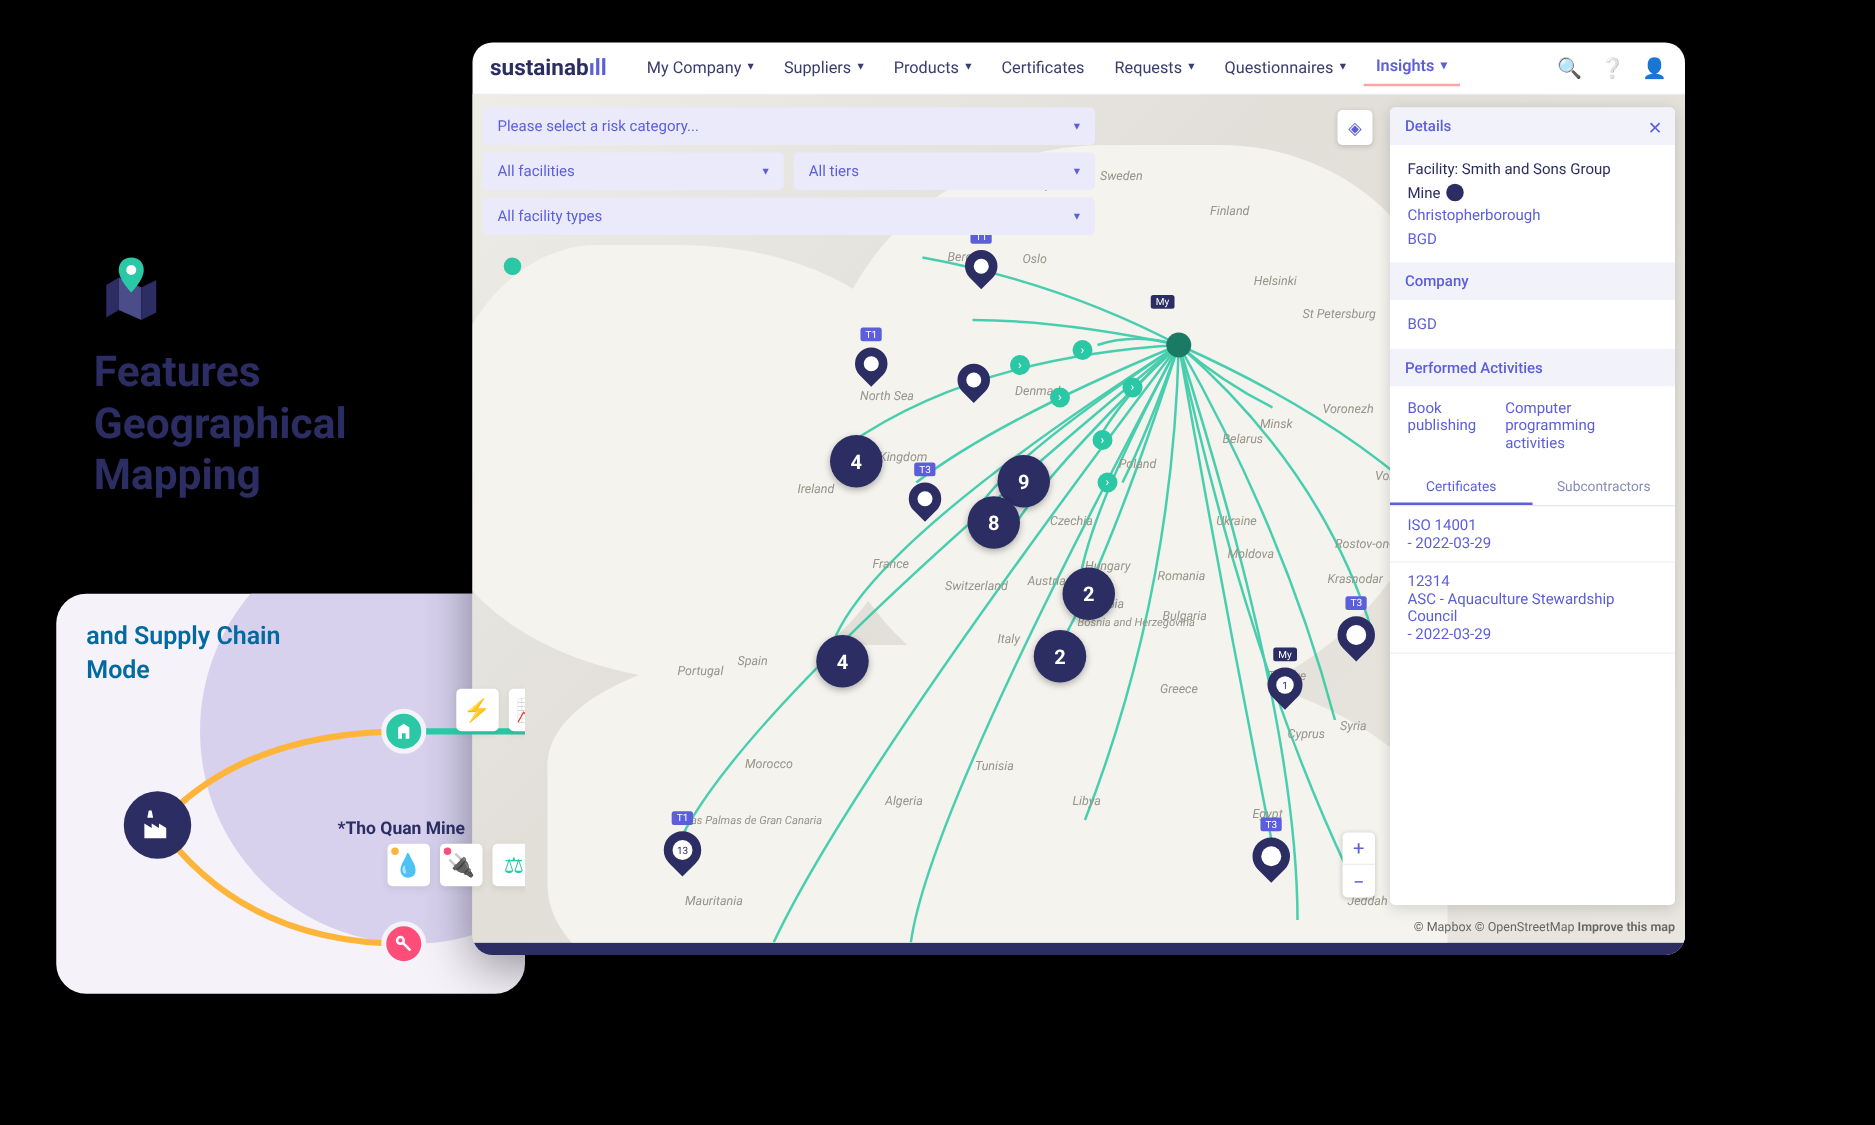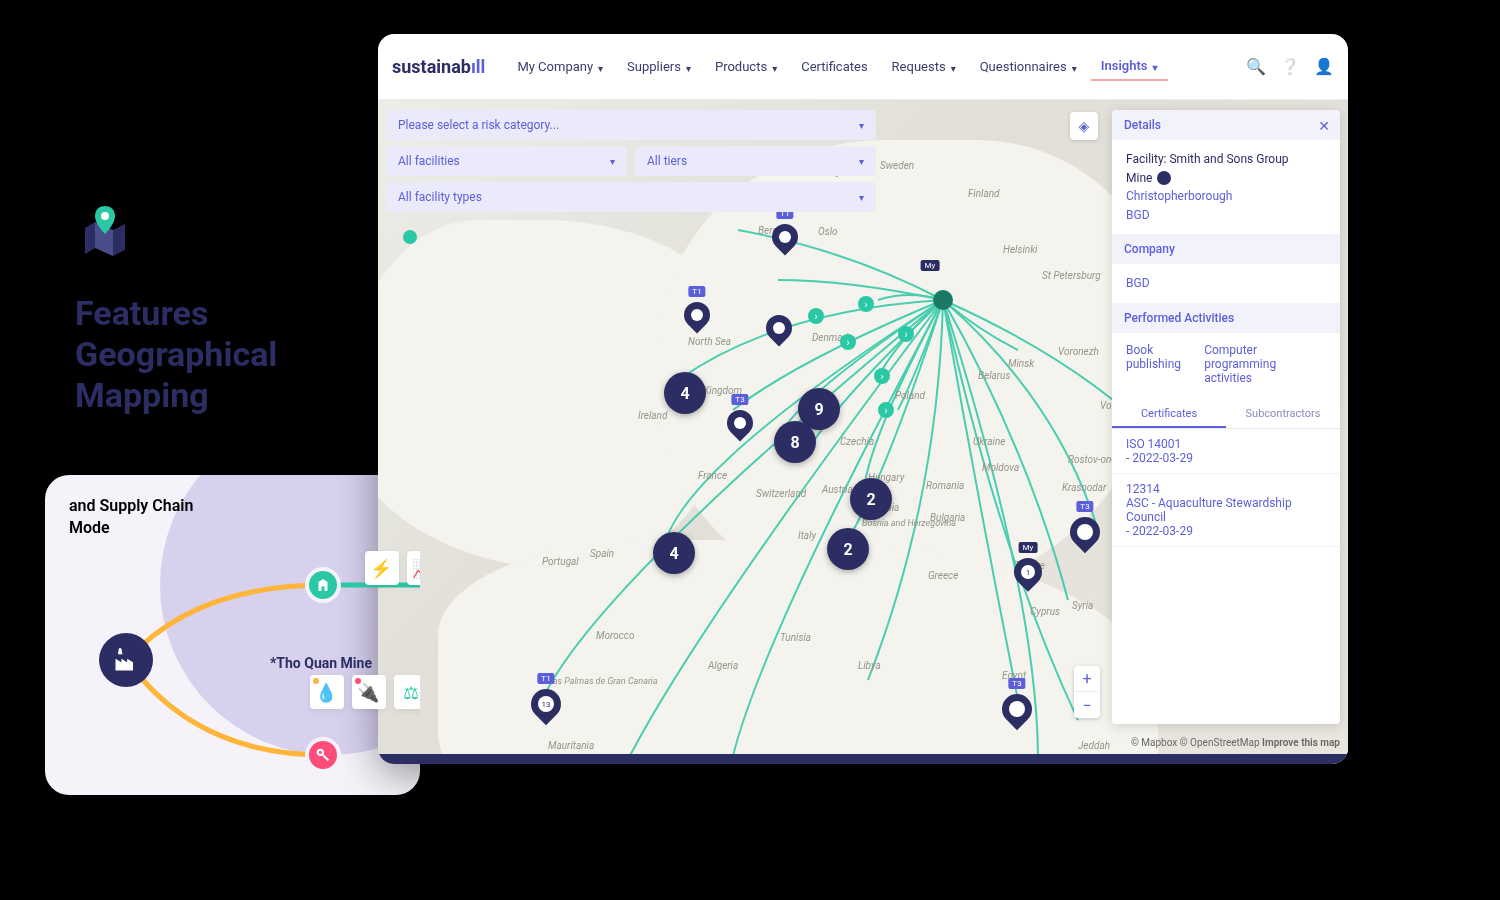--- a/index.html
+++ b/index.html
@@ -1,43 +1,43 @@
 <!DOCTYPE html>
 <html><head>
 <meta charset="utf-8">
 <style>
   * { box-sizing: border-box; margin: 0; padding: 0; font-family: -apple-system, BlinkMacSystemFont, "Segoe UI", Roboto, sans-serif; }
   body { background: #000; width: 1500px; height: 900px; overflow: hidden; position: relative; }
 
   
   .promo-icon { position: absolute; left: 75px; top: 200px; width: 60px; height: 60px; }
-  .promo-title { position: absolute; left: 75px; top: 293px; font-size: 34px; font-weight: 700; color: #2B2D63; line-height: 1.2; }
+  .promo-title { position: absolute; left: 75px; top: 278px; font-size: 34px; font-weight: 700; color: #2B2D63; line-height: 1.2; }
 
   .scm-card { position: absolute; left: 45px; top: 475px; width: 375px; height: 320px; background: #f5f2fa; border-radius: 24px; padding: 20px 24px; overflow: hidden; }
   .scm-circle { position: absolute; right: -80px; top: -60px; width: 340px; height: 340px; border-radius: 50%; background: #D7D1EE; }
-  .scm-title { position: relative; font-size: 16px; font-weight: 600; color: #000000; line-height: 1.35; z-index: 2; }
+  .scm-title { position: relative; font-size: 20px; font-weight: 600; color: #0369a1; line-height: 1.35; z-index: 2; }
   .scm-factory { position: absolute; left: 54px; top: 158px; width: 54px; height: 54px; border-radius: 50%; background: #2B2D63; display: flex; align-items: center; justify-content: center; z-index: 2; }
   .scm-factory svg { width: 28px; height: 28px; fill: #fff; }
   .scm-svg { position: absolute; left: 0; top: 0; width: 100%; height: 100%; z-index: 1; }
   .scm-node { position: absolute; width: 36px; height: 36px; border-radius: 50%; display: flex; align-items: center; justify-content: center; z-index: 3; }
   .scm-node.green { background: #2BC8A5; top: 92px; left: 260px; border: 4px solid #f5f2fa; }
   .scm-node.pink { background: #FF4D7A; top: 262px; left: 260px; border: 4px solid #f5f2fa; }
   .scm-mine-label { position: absolute; left: 225px; top: 180px; font-size: 14px; font-weight: 700; color: #2B2D63; z-index: 3; }
   .scm-badges { position: absolute; left: 265px; top: 200px; display: flex; gap: 8px; z-index: 3; }
   .scm-badges2 { position: absolute; left: 320px; top: 76px; display: flex; gap: 8px; z-index: 3; }
   .scm-badge { width: 34px; height: 34px; border-radius: 4px; background: #fff; display: flex; align-items: center; justify-content: center; font-size: 18px; box-shadow: 0 2px 6px rgba(0,0,0,0.08); position: relative; }
   .scm-badge .dot { position: absolute; top: 3px; left: 3px; width: 6px; height: 6px; border-radius: 50%; }
 
   
   .app { position: absolute; left: 378px; top: 34px; width: 970px; height: 730px; background: #fff; border-radius: 16px; overflow: hidden; box-shadow: 0 10px 40px rgba(0,0,0,0.4); display: flex; flex-direction: column; }
 
-  .nav { height: 66px; display: flex; align-items: center; padding: 0 14px; border-bottom: 1px solid #ececf2; gap: 4px; }
+  .nav { height: 42px; display: flex; align-items: center; padding: 0 14px; border-bottom: 1px solid #ececf2; gap: 4px; }
   .logo { font-size: 18px; font-weight: 700; color: #2B2D63; margin-right: 18px; }
   .logo .accent { color: #5C5FD9; }
-  .nav-item { font-size: 13px; color: #3a3d6d; padding: 6px 10px; cursor: pointer; display: flex; align-items: flex-end; gap: 5px; border-radius: 4px; }
+  .nav-item { font-size: 13px; color: #3a3d6d; padding: 6px 10px; cursor: pointer; display: flex; align-items: flex-start; gap: 5px; border-radius: 4px; }
   .nav-item.active { color: #5C5FD9; font-weight: 600; border-bottom: 2px solid #fca5a5; border-radius: 0; }
   .nav-icons { margin-left: auto; display: flex; gap: 14px; align-items: center; color: #3a3d6d; }
   .chev { font-size: 10px; }
 
   .workspace { flex: 1; position: relative; background: #E8E6E1; overflow: hidden; }
   .workspace::before { content: ""; position: absolute; inset: 0; background: linear-gradient(135deg, #edece7 0%, #e1dfd8 40%, #e8e6df 100%); }
 
   
   .land { position: absolute; background: #F4F3EE; border-radius: 40% 60% 50% 70% / 60% 40% 70% 50%; }
 

